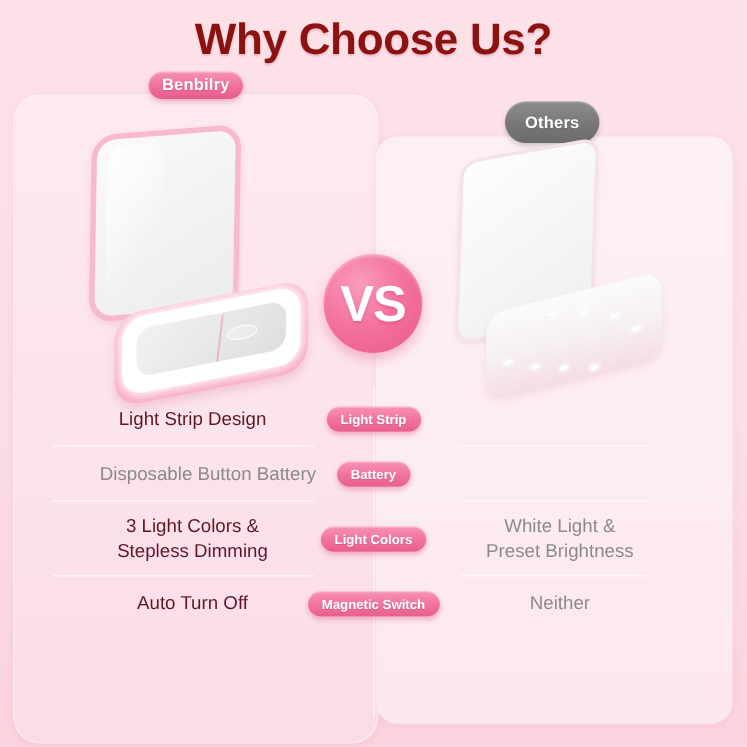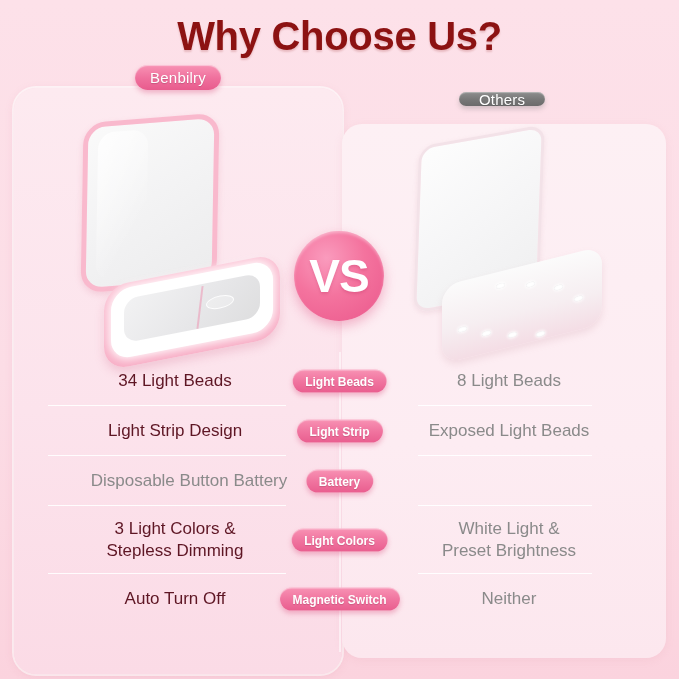--- a/index.html
+++ b/index.html
@@ -52,38 +52,38 @@
   }
 
   
   .badge {
     position: absolute;
     display: flex;
     align-items: center;
     justify-content: center;
     border-radius: 999px;
     color: #ffffff;
-    font-weight: normal;
+    font-weight: bold;
     font-size: 15px;
     letter-spacing: 0.2px;
     text-shadow: 0 1px 1px rgba(0,0,0,0.16);
   }
   .badge-brand {
     left: 135px;
     top: 65px;
     width: 86px;
     height: 25px;
     background: linear-gradient(180deg, #f892b4 0%, #ef6f9c 55%, #e85b8d 100%);
     box-shadow: 0 3px 5px rgba(222,90,135,0.38), inset 0 1px 1px rgba(255,255,255,0.5);
   }
   .badge-others {
     left: 459px;
     top: 92px;
     width: 86px;
-    height: 14px;
+    height: 38px;
     background: linear-gradient(180deg, #8e8e8e 0%, #777777 55%, #6b6b6b 100%);
     box-shadow: 0 3px 5px rgba(120,120,120,0.32), inset 0 1px 1px rgba(255,255,255,0.35);
   }
 
   
   .vs-badge {
     position: absolute;
     left: 294px;
     top: 231px;
     width: 90px;
@@ -316,32 +316,23 @@
     <div class="bead" style="left:132px; top:44px;"></div>
   </div>
 </div>
 
 <div class="vdivider"></div>
 
 <div class="rows" id="rows">
     <div class="row">
       <div class="sep-left"></div>
       <div class="sep-right"></div>
-      <div class="cell cell-left">34 Light Beads</div>
-      <div class="cell cell-mid"></div>
-      <div class="pill">Light Beads</div>
-      <div class="cell cell-right">8 Light Beads</div>
-    </div>
-    <div class="row">
-      <div class="sep-left"></div>
-      <div class="sep-right"></div>
       <div class="cell cell-left">Light Strip Design</div>
       <div class="cell cell-mid"></div>
       <div class="pill">Light Strip</div>
-      <div class="cell cell-right">Exposed Light Beads</div>
     </div>
     <div class="row">
       <div class="sep-left"></div>
       <div class="sep-right"></div>
       <div class="cell cell-mid"></div>
       <div class="pill">Battery</div>
       <div class="cell cell-right">Disposable Button Battery</div>
     </div>
     <div class="row tall">
       <div class="sep-left"></div>

